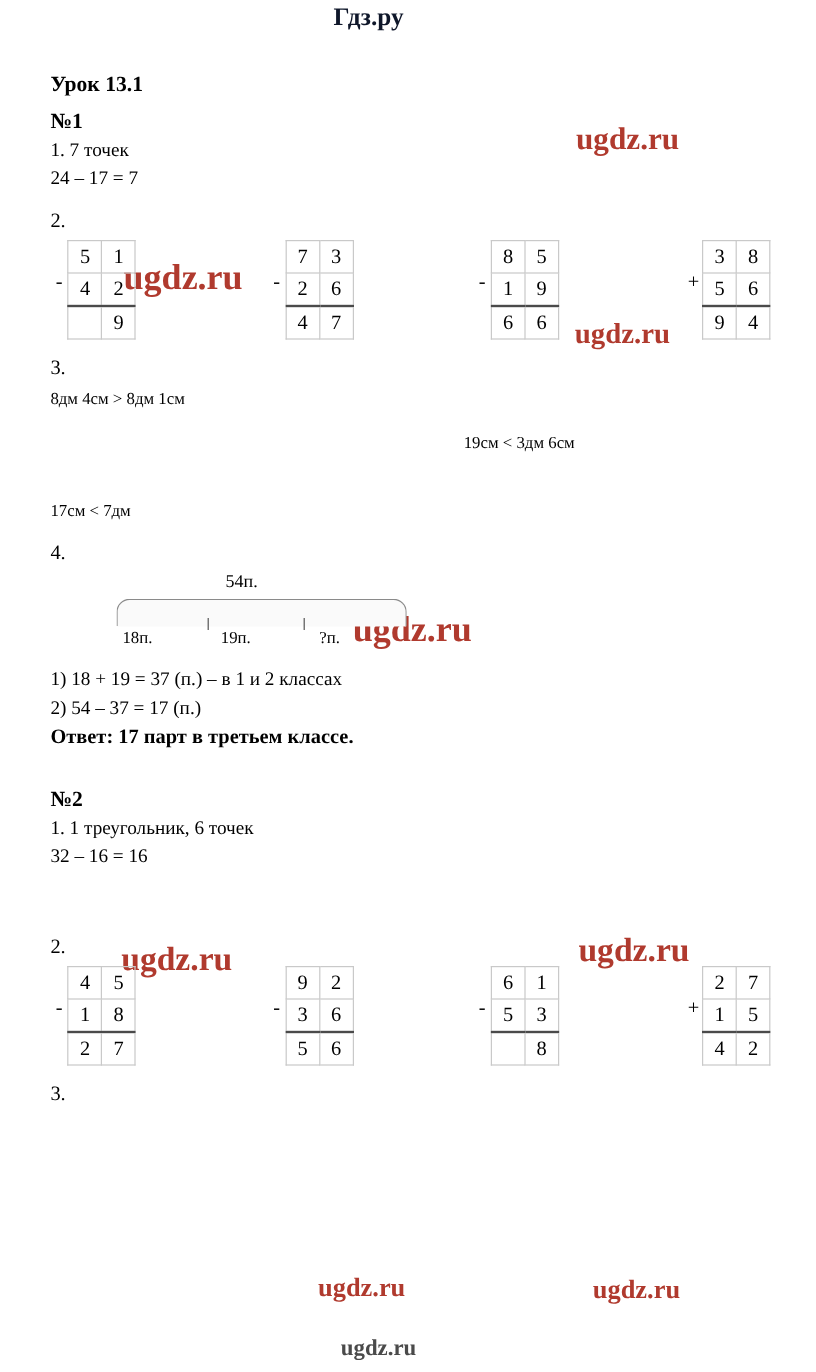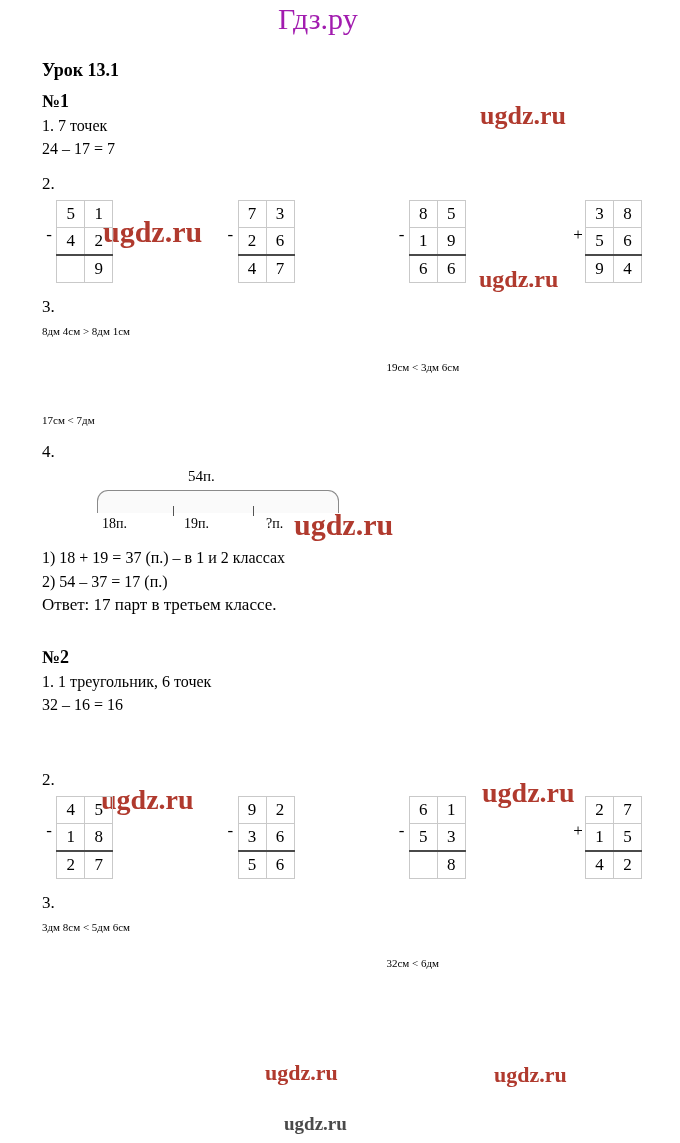--- a/index.html
+++ b/index.html
@@ -27,23 +27,23 @@
     font-weight: bold;
     color: #b03a2e;
     white-space: nowrap;
     pointer-events: none;
   }
   .site-logo {
     position: absolute;
     left: 278px;
     top: 2px;
     font-family: "Liberation Serif", serif;
-    font-weight: normal;
-    font-size: 30px;
-    color: #a21caf;
+    font-weight: bold;
+    font-size: 21px;
+    color: #0f172a;
   }
   .content {
     position: absolute;
     left: 42px;
     top: 60px;
     width: 600px;
   }
   .lesson-title {
     font-size: 18px;
     font-weight: bold;
@@ -92,21 +92,21 @@
     vertical-align: middle;
     font-size: 17px;
     font-family: "Liberation Serif", serif;
     padding: 0;
   }
   .grid tr.underline td {
     border-bottom: 2px solid #4a4a4a;
   }
   .comp-row {
     display: flex;
-    font-size: 11px;
+    font-size: 14px;
     line-height: 1.5;
     gap: 20px;
   }
   .comp-left {
     width: 330px;
   }
   .comp-right {
     width: 260px;
     margin-top: 36px;
   }
@@ -142,20 +142,21 @@
     background: #555;
   }
   .seg-label {
     position: absolute;
     top: 48px;
     font-size: 14px;
   }
   .answer {
     font-size: 17px;
     margin-top: 2px;
+    font-weight: bold;
   }
   .spacer-lg { height: 26px; }
   .bottom-logo {
     position: absolute;
     left: 284px;
     top: 1113px;
     font-family: "Liberation Serif", serif;
     font-weight: bold;
     font-size: 19px;
     color: #4a4a4a;
@@ -374,22 +375,18 @@
                 <td>2</td>
               </tr>
             </tbody>
           </table>
         </div>
       </div>
 
     <div class="sub-label">3.</div>
     <div class="comp-row">
     </div>
-    <div class="comp-row">
-      <div class="comp-left">3дм 8см &lt; 5дм 6см</div>
-      <div class="comp-right">32см &lt; 6дм</div>
-    </div>
 
   </div>
 
   <div class="bottom-logo">ugdz.ru</div>
 
 </div>
 
 </body></html>

